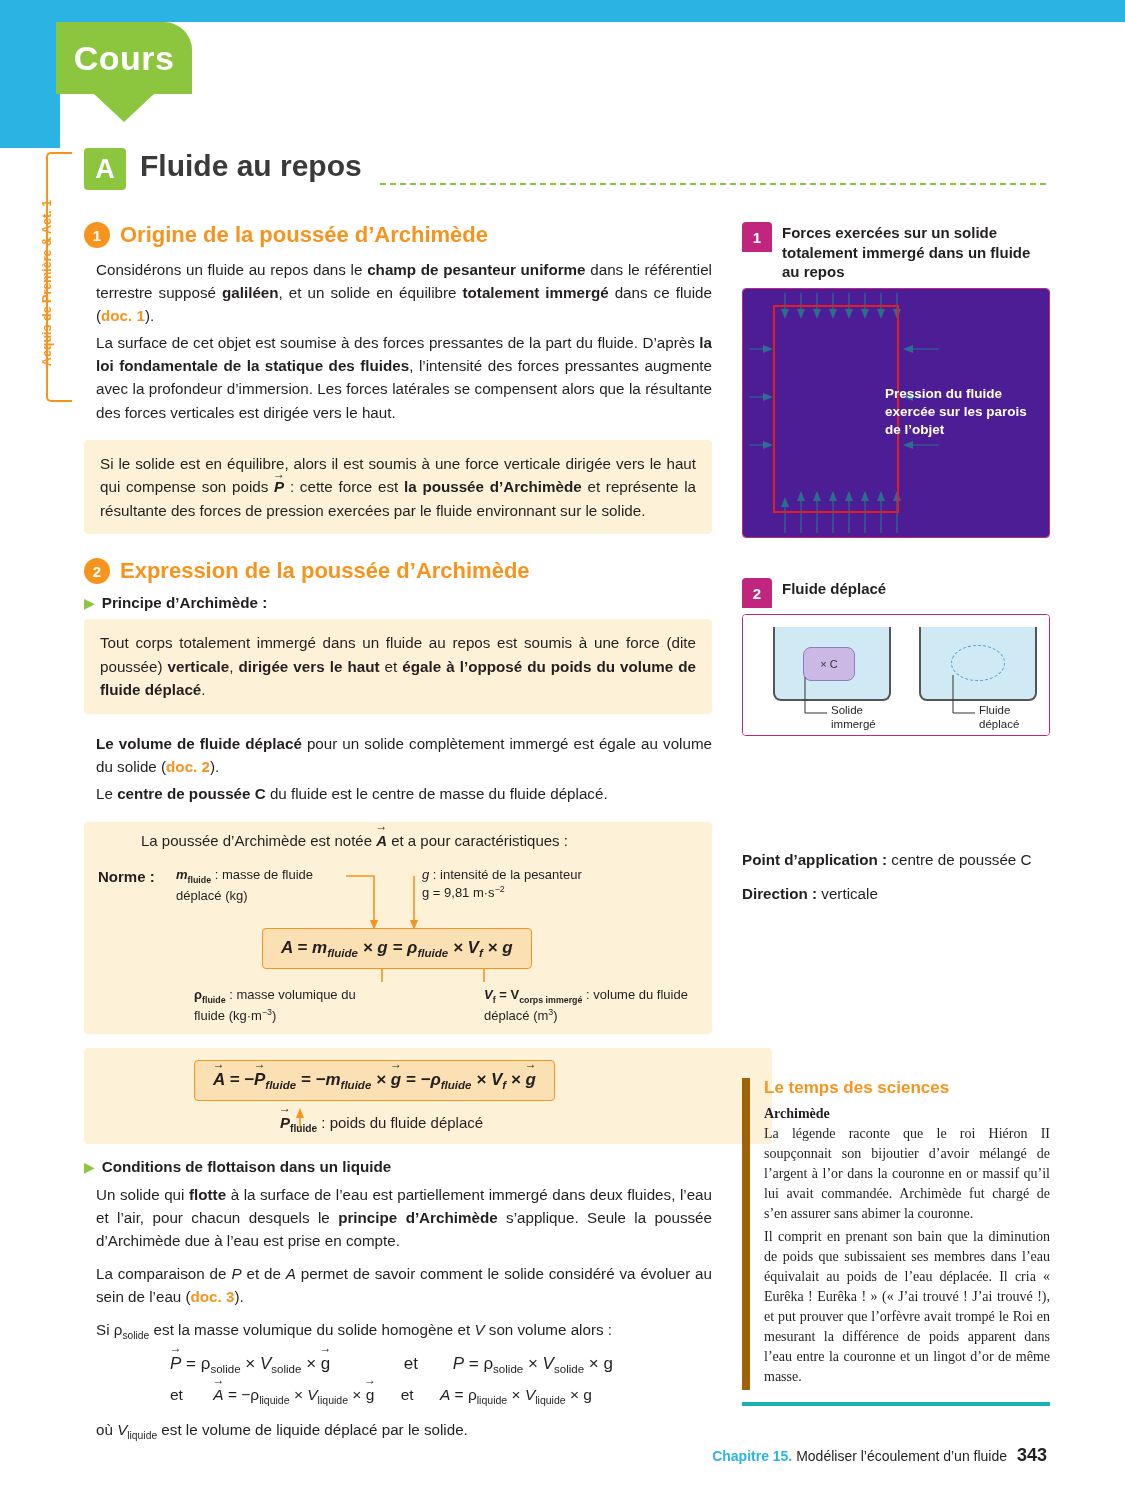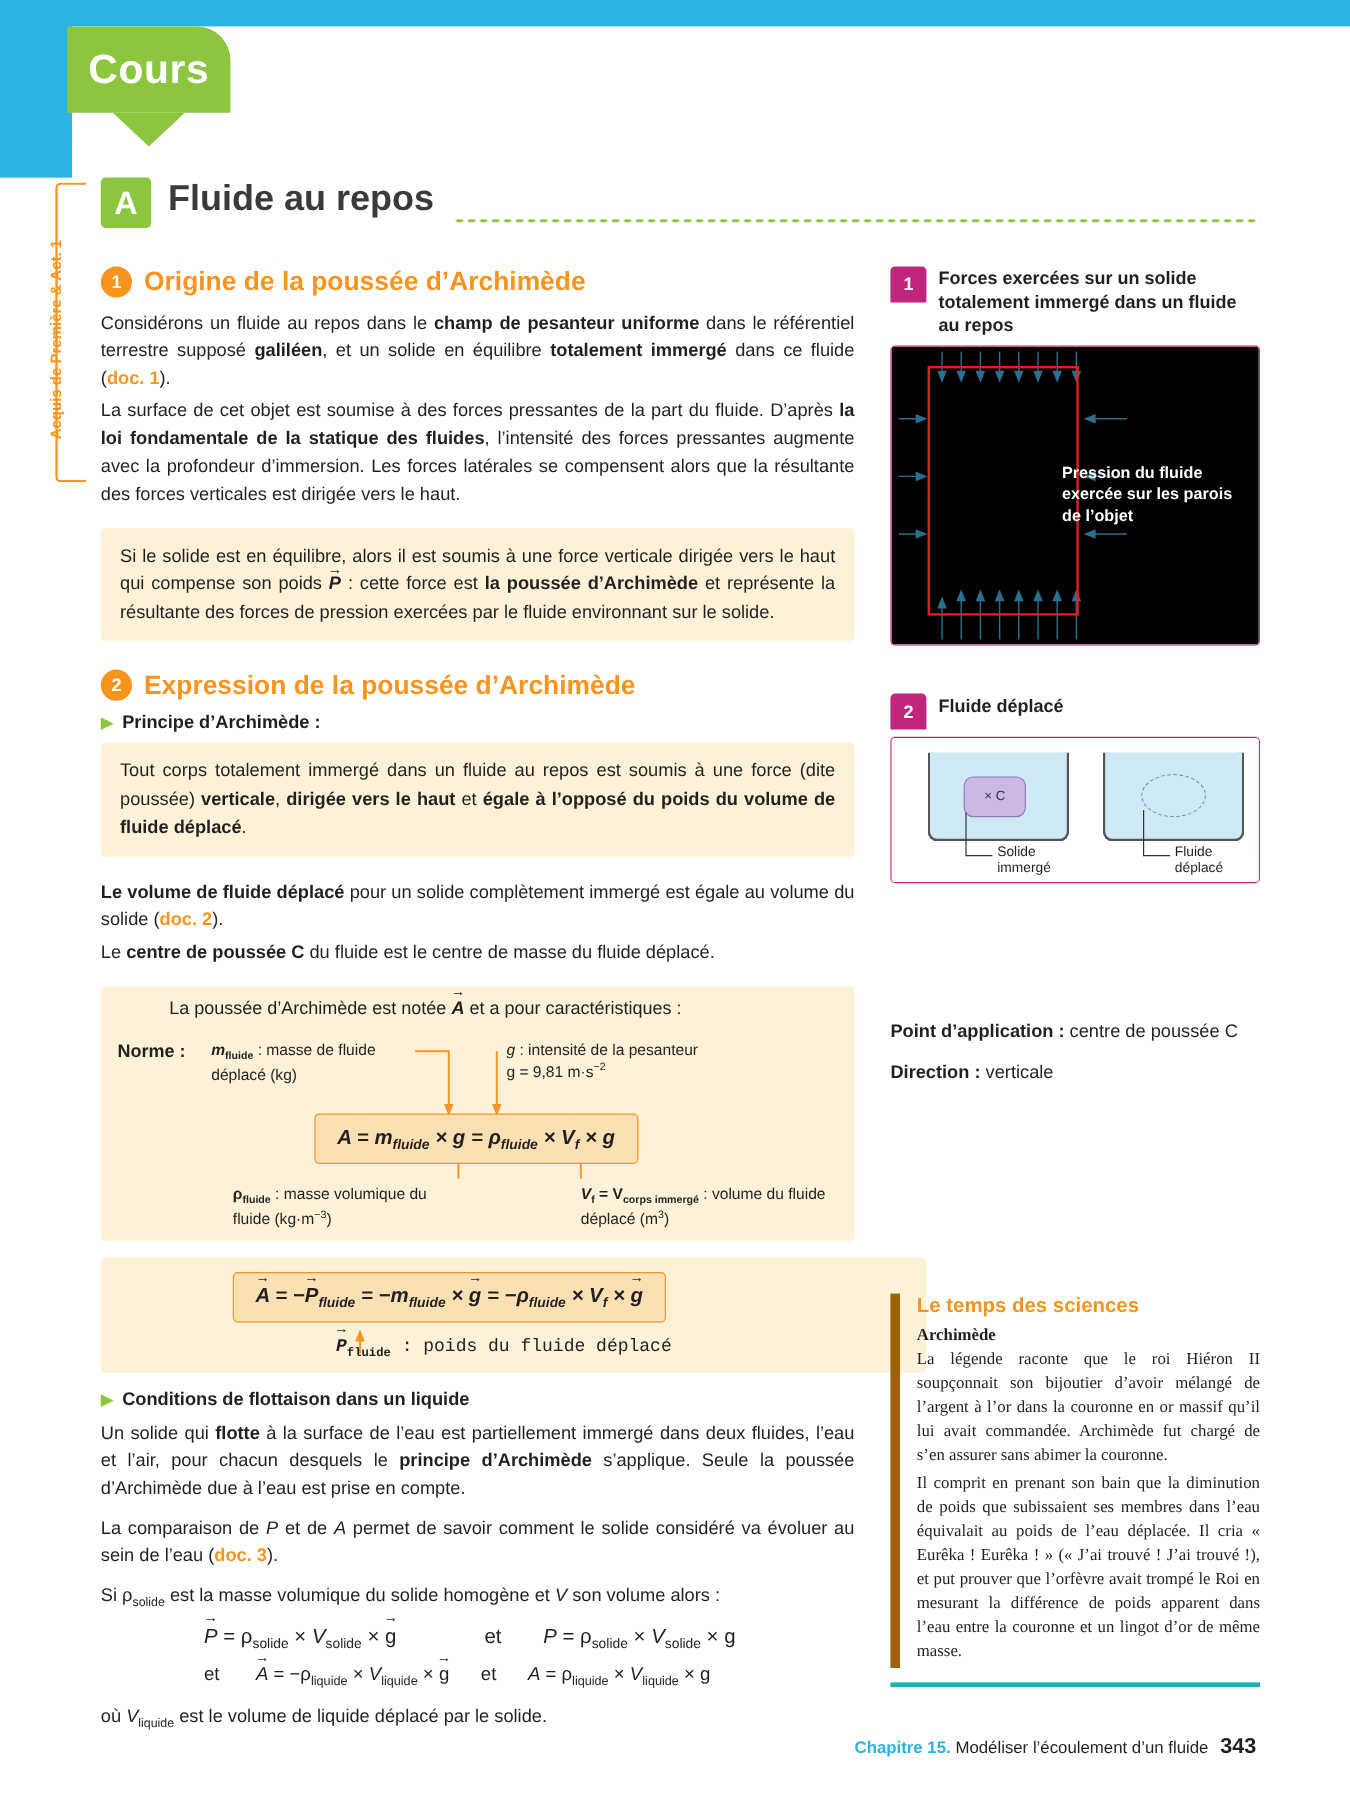--- a/index.html
+++ b/index.html
@@ -76,21 +76,21 @@
 
   .num-badge {
     display:inline-flex; align-items:center; justify-content:center;
     width:26px; height:26px; border-radius:50%;
     background:#f7941e; color:#fff; font-weight:bold; font-size:15px;
     vertical-align:middle;
   }
   .sub-head { display:flex; align-items:center; gap:10px; margin-bottom:10px; }
   .sub-head .t { font-size:22px; font-weight:bold; color:#f7941e; }
 
-  p.body { font-size:15.2px; line-height:1.52; margin:0 0 4px 0; text-align:justify; }
+  p.body { font-size:15.2px; line-height:1.52; margin:0 0 4px 12px; text-align:justify; }
   .b { font-weight:bold; }
   .doc-ref { color:#f7941e; font-weight:bold; }
 
   .box-yellow {
     background:#fdf1d7; border-radius:4px; padding:12px 16px;
     font-size:15.2px; line-height:1.55; text-align:justify;
   }
 
   .bullet-head { display:flex; align-items:baseline; gap:7px; margin:0 0 8px 0; }
   .bullet-head .tri {
@@ -108,21 +108,21 @@
     flex:0 0 auto;
   }
   .doc-title {
     font-size:15px; font-weight:bold; line-height:1.3; margin-left:10px; padding-top:1px;
   }
   .doc-body {
     border:1.5px solid #c0267e; border-radius:4px; margin-top:6px;
     background:#fff; overflow:hidden;
   }
 
-  .doc1-img { height:248px; background:#000000; position:relative; }
+  .doc1-img { height:248px; background:#4c1d95; position:relative; }
   .doc1-rect {
     position:absolute; left:30px; top:16px; width:126px; height:208px;
     border:2.5px solid #e02020;
   }
   .doc1-caption {
     position:absolute; right:14px; top:96px; width:150px;
     color:#fff; font-weight:bold; font-size:13.5px; line-height:1.35;
   }
 
   .doc2-img { height:120px; background:#fff; position:relative; }
@@ -289,21 +289,21 @@
 <div class="formula-block" style="left:84px; top:1048px; width:688px; height:96px;">
   <div style="position:absolute; left:110px; top:12px;">
     <span class="fbox">
       <span class="arrowvec">A</span> = −<span class="arrowvec">P</span><sub>fluide</sub> = −<i>m</i><sub>fluide</sub> × <span class="arrowvec">g</span> = −ρ<sub>fluide</sub> × <i>V</i><sub>f</sub> × <span class="arrowvec">g</span>
     </span>
   </div>
   <svg width="628" height="96" style="position:absolute;left:0;top:0;">
     <path d="M216 68 L 216 80" stroke="#f7941e" stroke-width="1.6" fill="none"></path>
     <polygon points="216,60 212,70 220,70" fill="#f7941e"></polygon>
   </svg>
-  <div style="position:absolute; left:196px; top:66px; font-size:15px;font-family:Liberation Mono, monospace;">
+  <div style="position:absolute; left:196px; top:66px; font-size:15px;">
     <span class="arrowvec" style="font-style:italic;font-weight:bold;">P</span><sub style="font-weight:bold;">fluide</sub><span> : poids du fluide déplacé</span>
   </div>
 </div>
 
 <div style="position:absolute; left:84px; top:1158px; width:628px;">
   <div class="bullet-head">
     <span class="tri">▶</span>
     <span class="tx">Conditions de flottaison dans un liquide</span>
   </div>
   <p class="body" style="margin-bottom:10px;">

